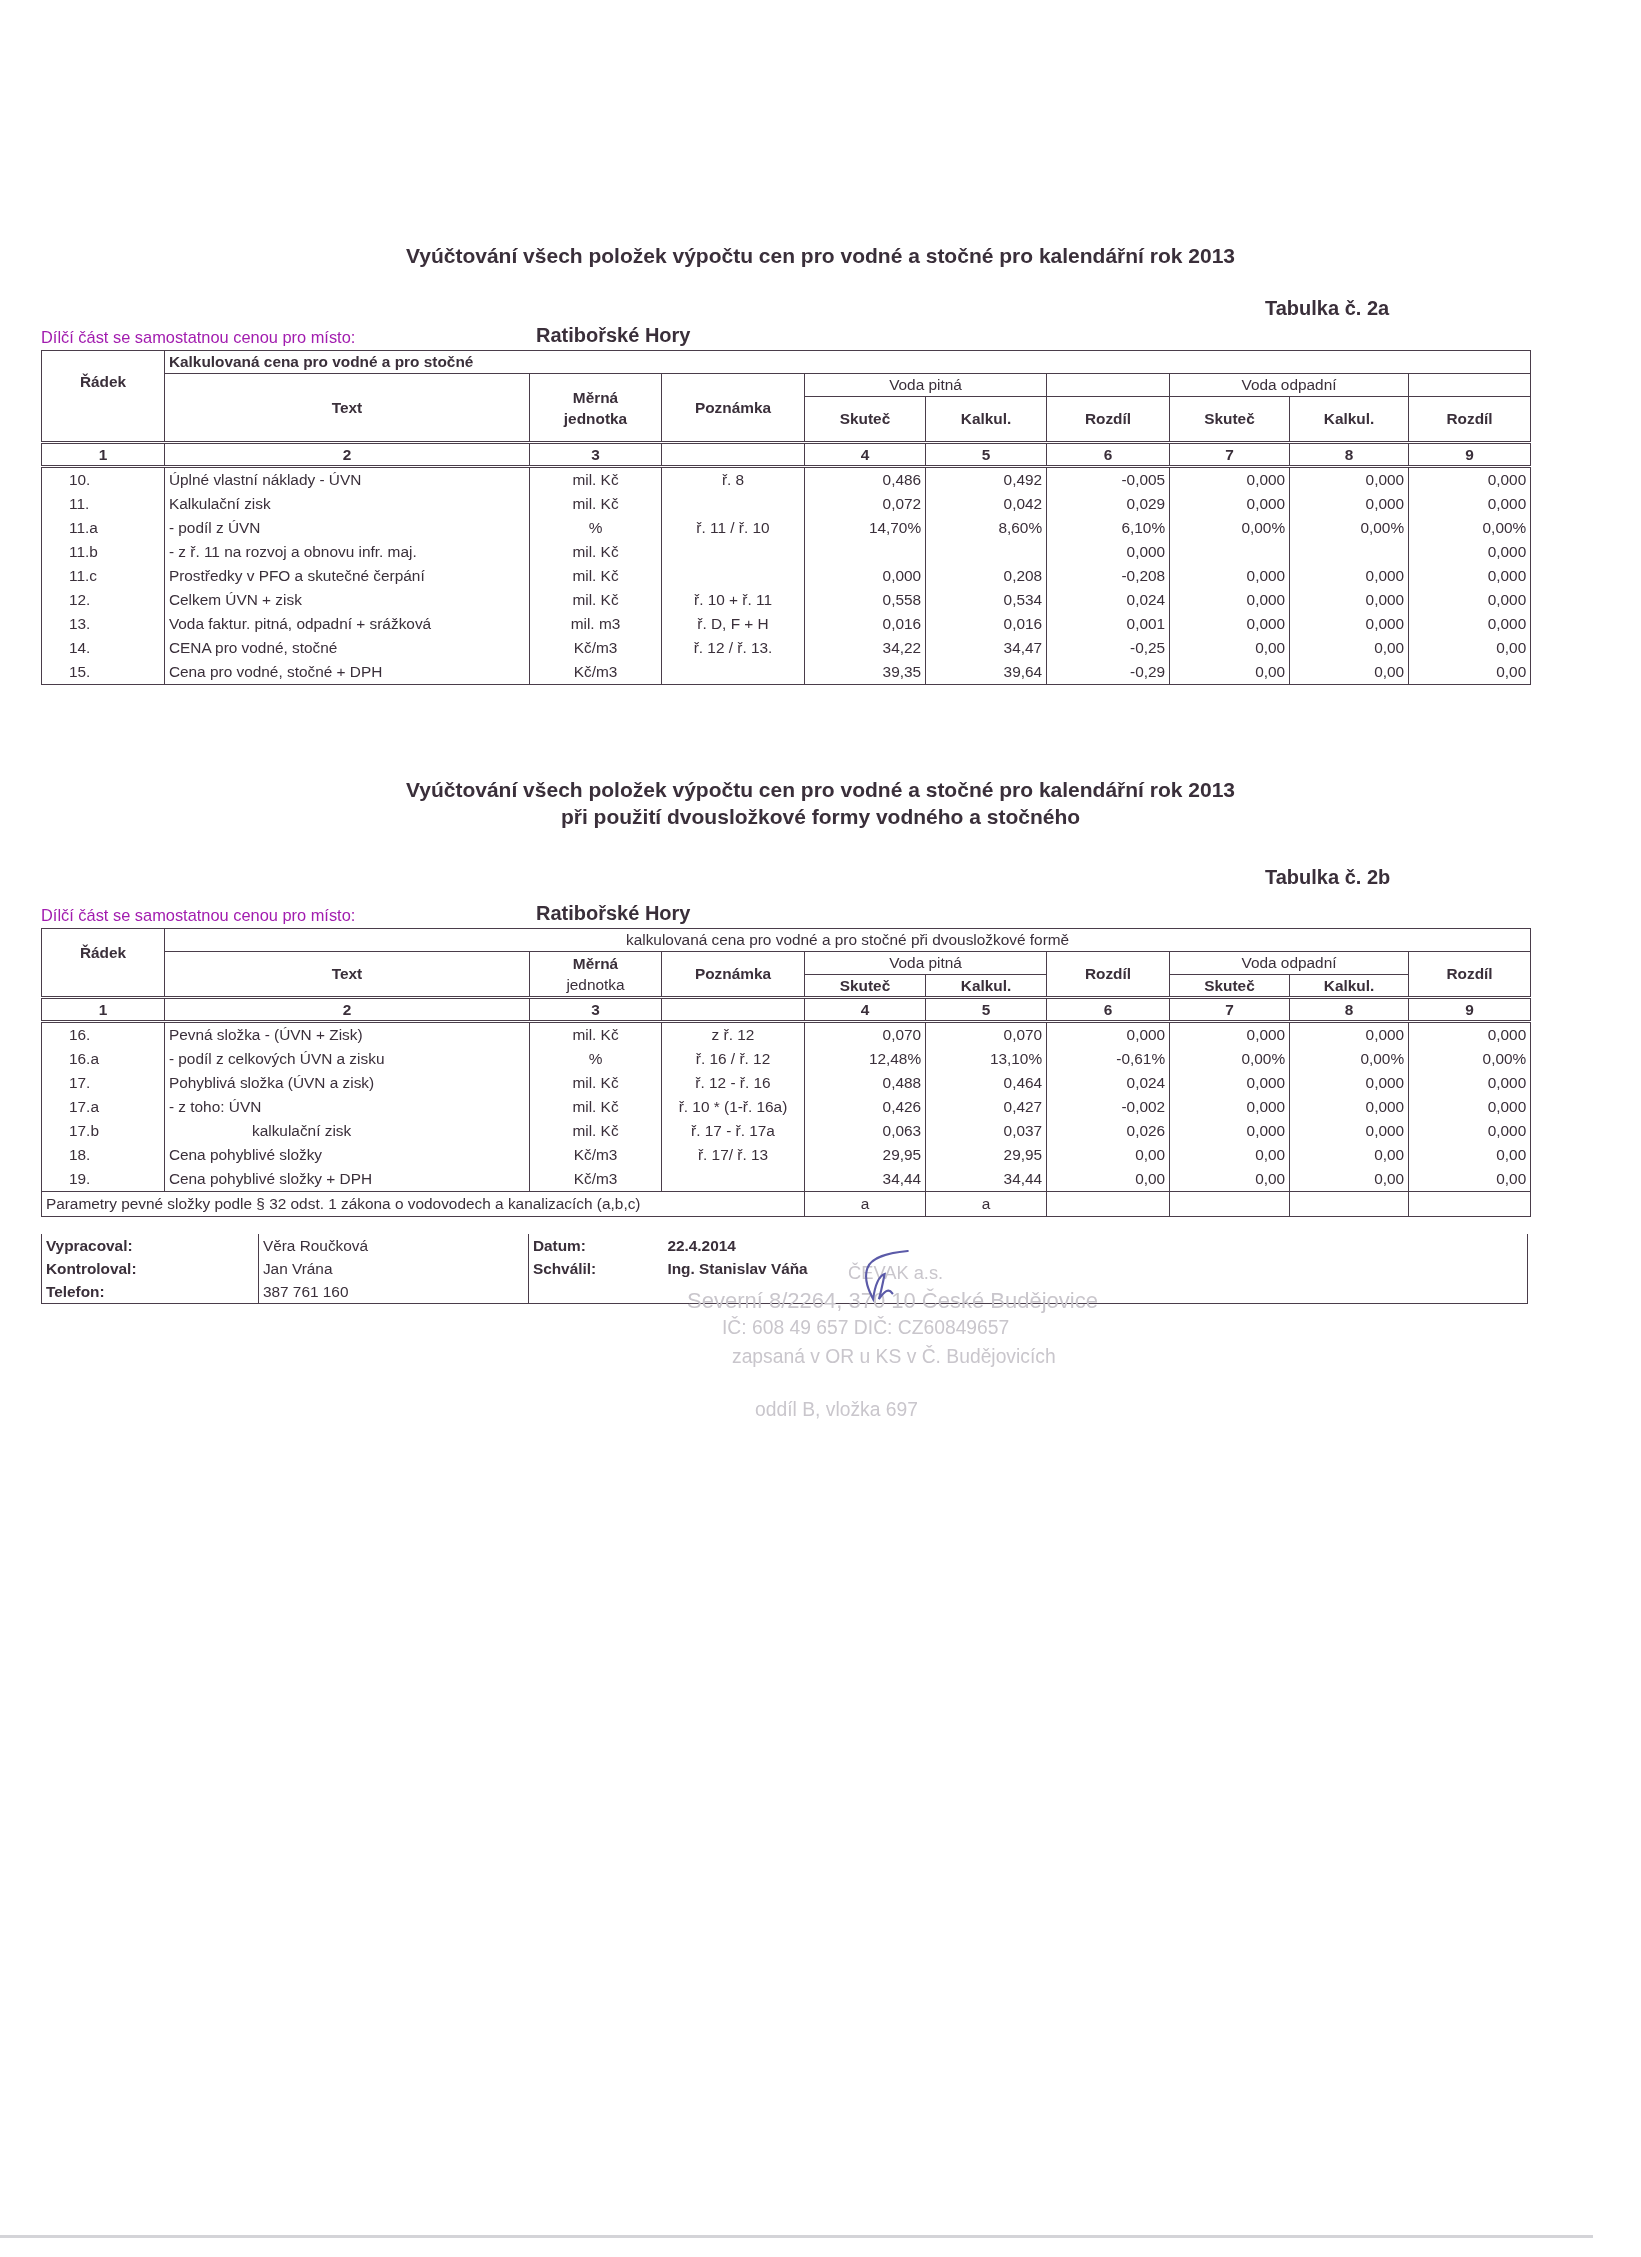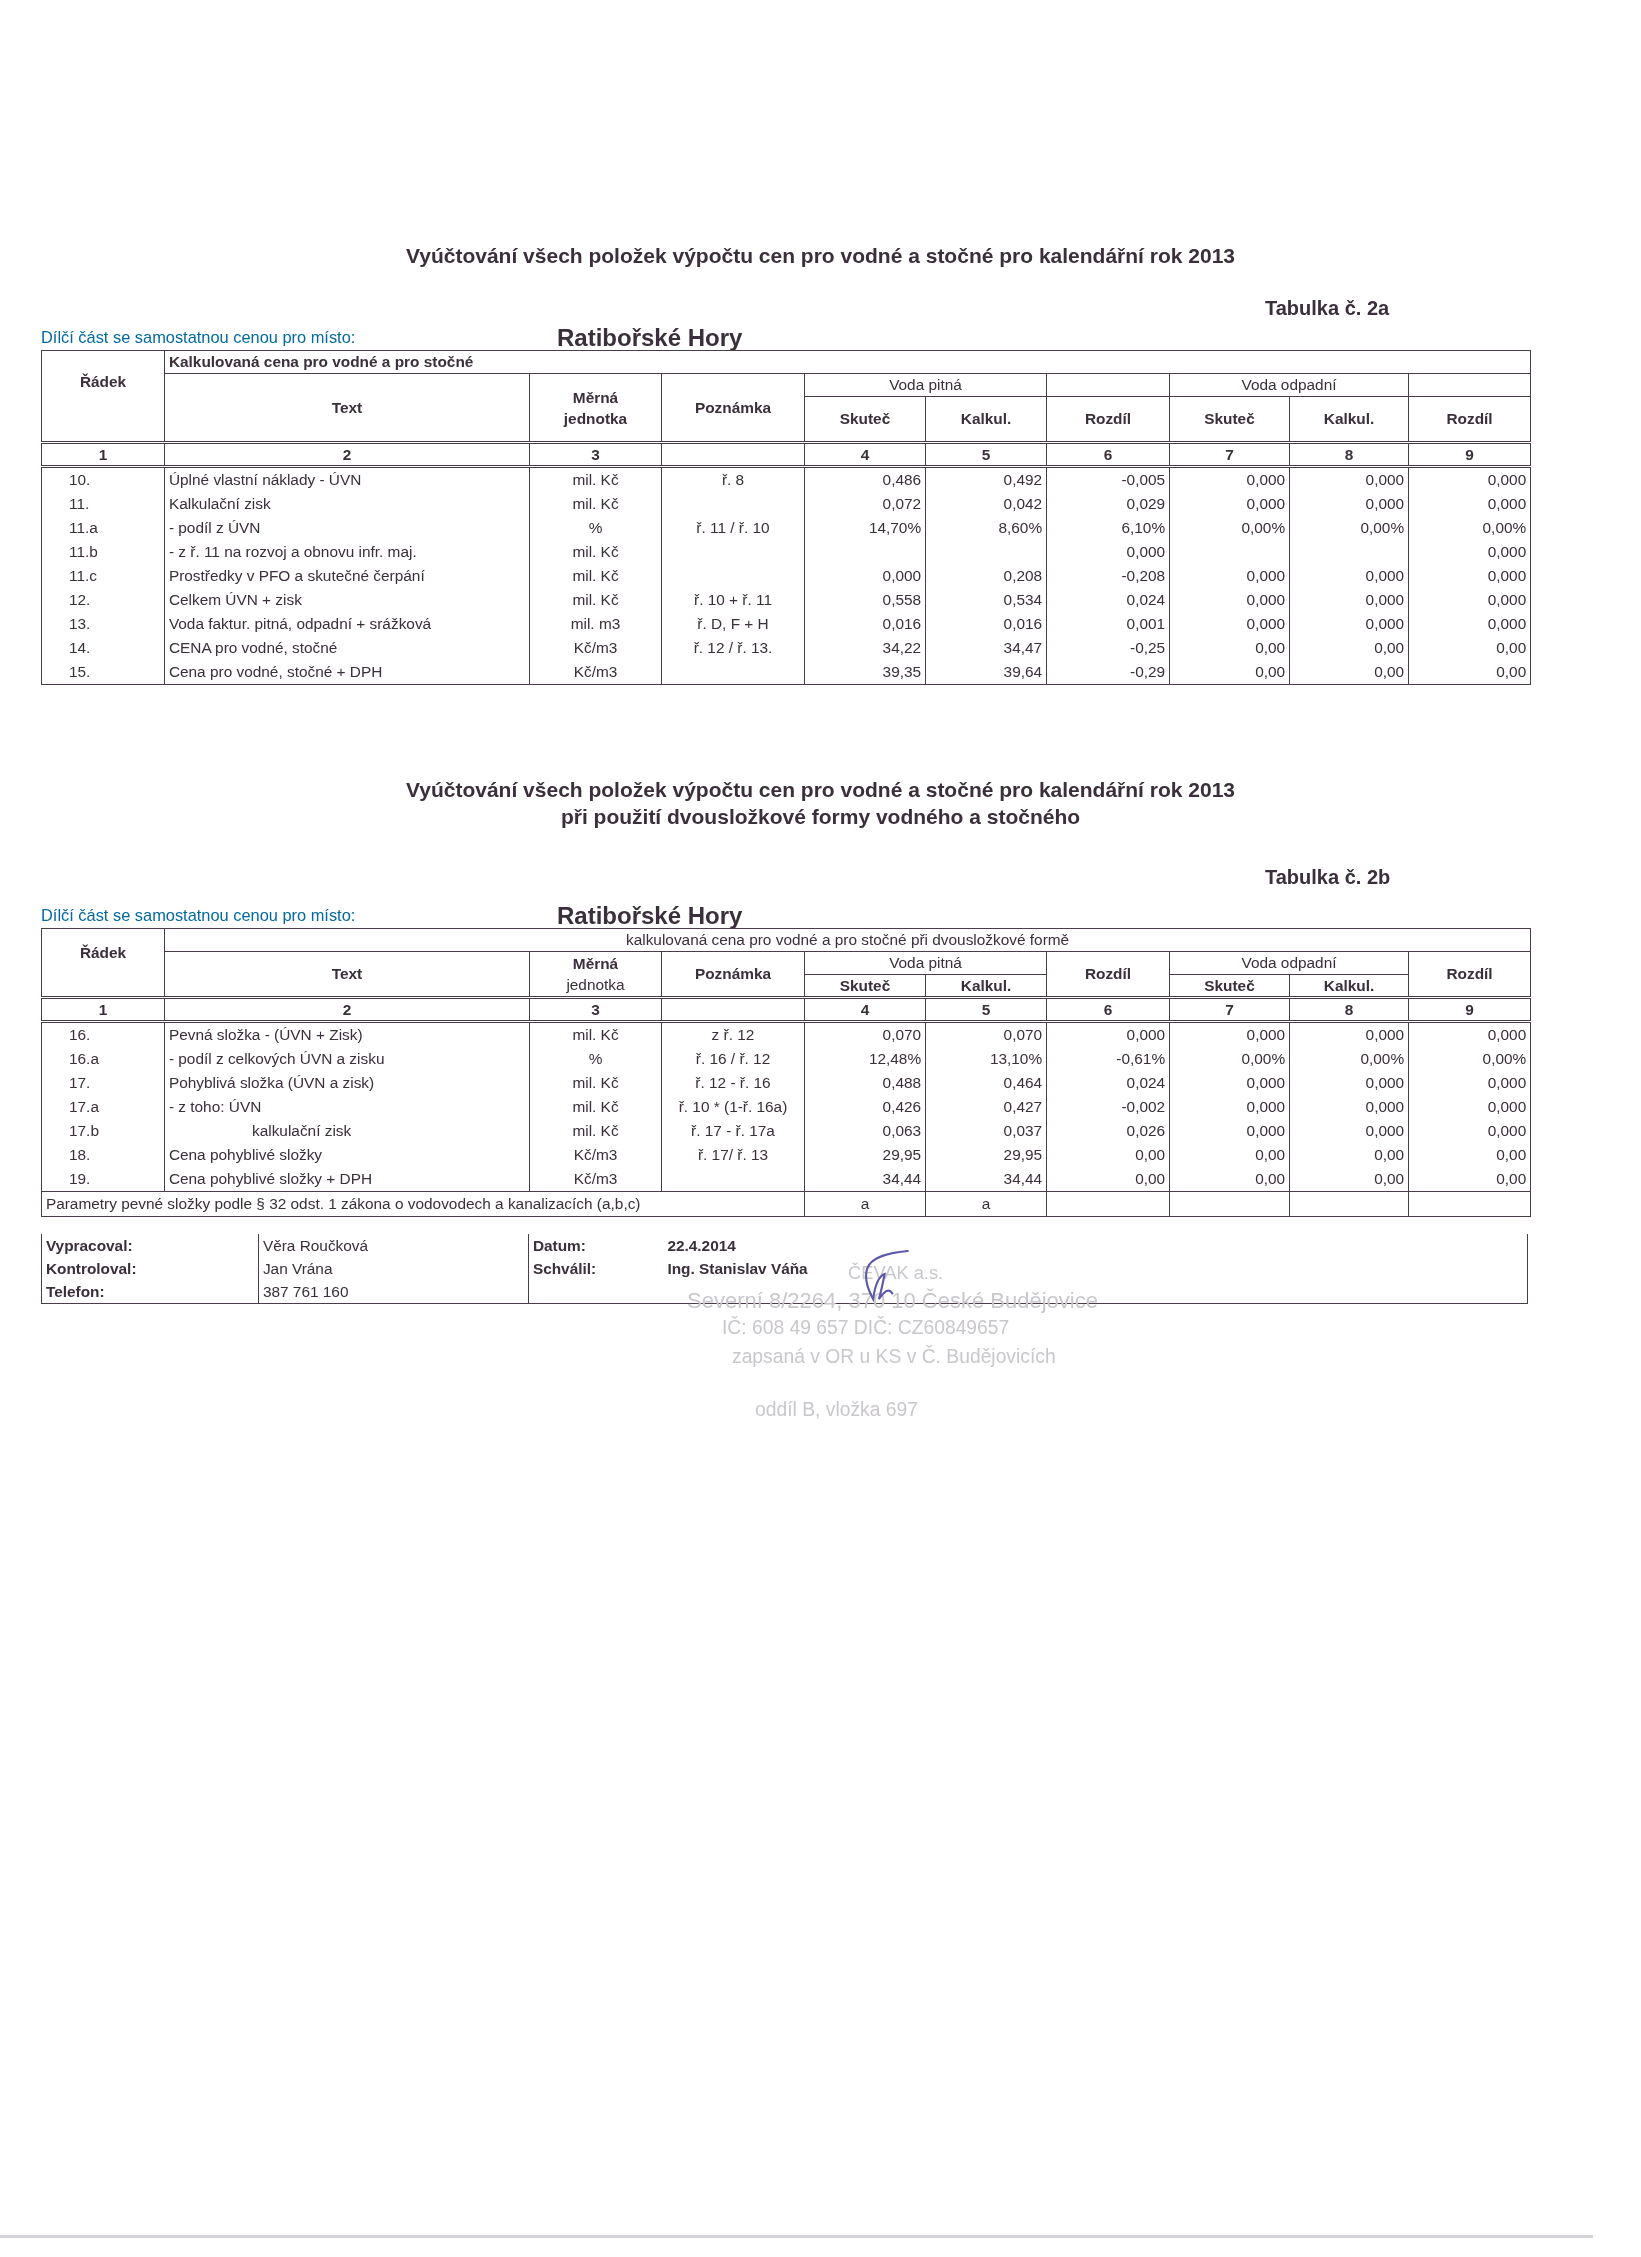--- a/index.html
+++ b/index.html
@@ -1,21 +1,21 @@
 <!DOCTYPE html>
 <html><head>
 <meta charset="utf-8">
 <style>
   html, body { margin: 0; padding: 0; background: #ffffff; }
   body { width: 1641px; height: 2257px; position: relative; overflow: hidden;
          font-family: "Liberation Sans", sans-serif; color: #3a2f3a; }
   .abs { position: absolute; }
   .title { font-weight: bold; font-size: 21px; text-align: center; left: 0; width: 1641px; }
-  .label-place { font-size: 16.4px; color: #0369a1; text-align: center; }
-  .place { font-size: 24px; font-weight: bold; margin-left: 21px; }
+  .label-place { font-size: 16.4px; color: #a21caf; text-align: center; }
+  .place { font-size: 20px; font-weight: bold; }
   .tabno { font-size: 20px; font-weight: bold; }
 
   table.grid { position: absolute; border-collapse: collapse; table-layout: fixed;
                font-size: 15.4px; color: #3a2f3a; }
   table.grid td { border: 1.9px solid #4a3d4a; padding: 0 3.9px; white-space: nowrap; overflow: hidden; }
   table.grid td.h { font-weight: bold; text-align: center; font-size: 15.4px; }
   table.grid td.c { text-align: center; }
   table.grid td.r { text-align: right; }
   table.grid td.l { text-align: left; }
   table.grid tr.num td { font-weight: bold; text-align: center; border-top: 3.9px double #4a3d4a; border-bottom: 3.9px double #4a3d4a; height: 21px; }

